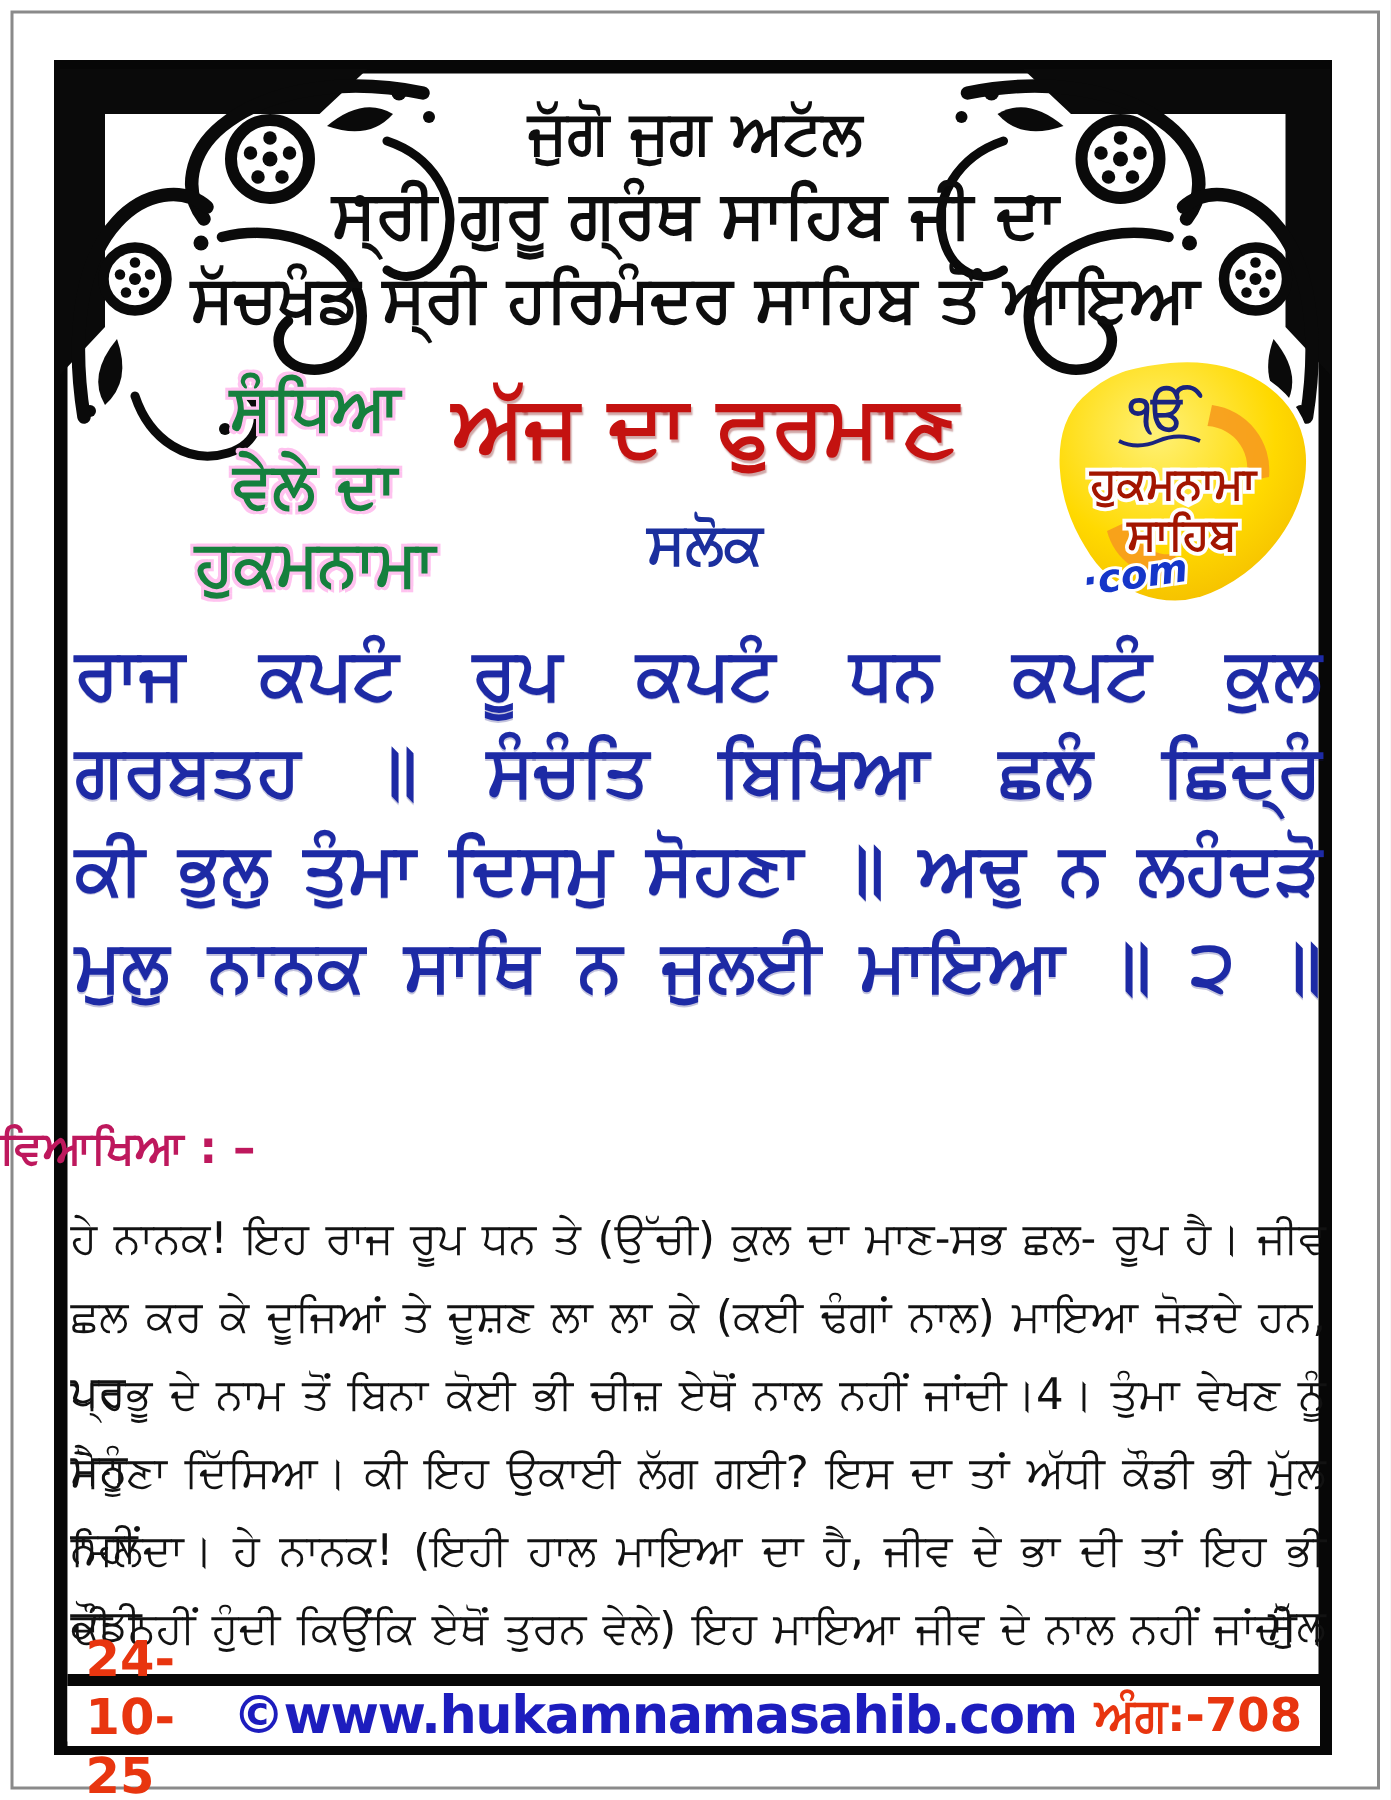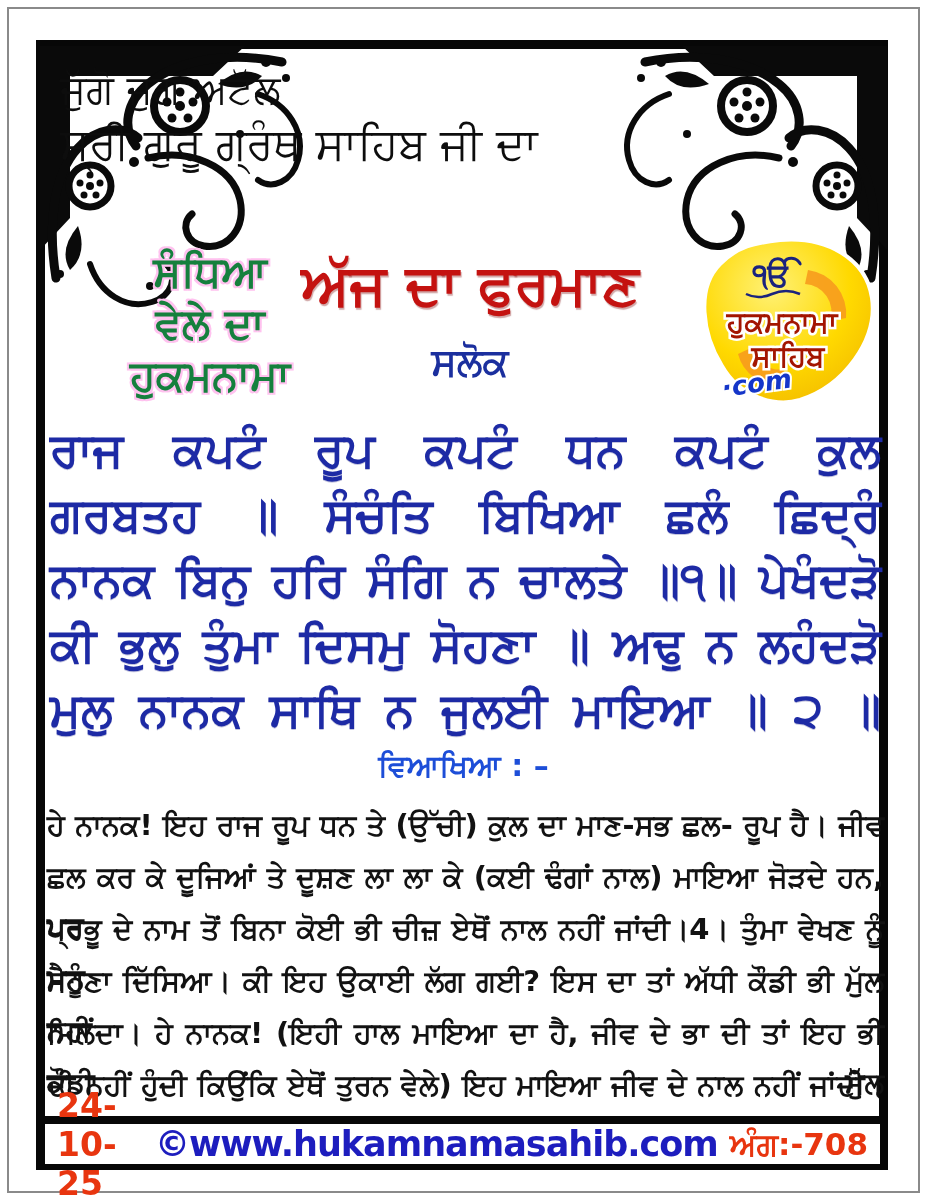--- a/index.html
+++ b/index.html
@@ -13,21 +13,21 @@
     position:absolute; left:36px; top:40px; width:852px; height:1130px;
     border:9px solid #070707;
   }
   
   .corner { position:absolute; width:310px; height:292px; top:36px; }
   .corner.left { left:30px; }
   .corner.right { right:30px; transform:scaleX(-1); }
 
   .header-block {
     position:absolute; left:60px; right:60px; top:62px;
-    color:#0d0d0d; font-weight:normal;
+    text-align:center; color:#0d0d0d; font-weight:bold;
   }
   .header-l1 { font-size:40px; line-height:54px; }
   .header-l2 { font-size:44px; line-height:56px; }
   .header-l3 { font-size:43px; line-height:56px; }
 
   .side-note {
     position:absolute; left:84px; top:246px; width:252px;
     text-align:center; font-weight:bold; font-size:42px; line-height:52px;
     color:#15803d;
     text-shadow:2px 2px 0 #ffc2ef, -2px -2px 0 #ffc2ef, 2px -2px 0 #ffc2ef, -2px 2px 0 #ffc2ef;
@@ -47,25 +47,25 @@
     position:absolute; left:50px; right:46px; top:420px;
     color:#1d2aa5; font-weight:bold; font-size:47px;
   }
   .scripture .line {
     height:65px; line-height:60px;
     text-align:justify; text-align-last:justify;
     text-shadow:0 1px 0 rgba(20,20,120,.25);
   }
   .viakhia {
     position:absolute; left:0; right:0; top:748px;
-    text-align:center; font-size:30px; font-weight:bold; color:#1d4ed8;
+    font-size:30px; font-weight:bold; color:#be185d;
   }
   .explanation {
     position:absolute; left:47px; right:43px; top:800px;
-    color:#121212; font-size:29px; font-weight:700;
+    color:#121212; font-size:29px; font-weight:400;
   }
   .explanation .line {
     height:52px; line-height:50px;
     text-align:justify; text-align-last:justify;
   }
   .footer-divider { position:absolute; left:45px; top:1116px; width:835px; height:8px; background:#070707; }
   .footer-bar {
     position:absolute; left:45px; top:1124px; width:835px; height:40px;
     display:flex; align-items:center; justify-content:space-between;
     padding:0 12px; background:#ffffff; font-weight:bold;gap:12px;
@@ -152,20 +152,21 @@
         <circle cx="50" cy="147" r="3.5"></circle>
         <circle cx="54" cy="159" r="3.5"></circle>
         <circle cx="66" cy="159" r="3.5"></circle>
         <circle cx="70" cy="147" r="3.5"></circle>
     </g>
   </svg>
 
   <div class="header-block">
     <div class="header-l1">ਜੁੱਗੋ ਜੁਗ ਅਟੱਲ</div>
     <div class="header-l2">ਸ੍ਰੀ ਗੁਰੂ ਗ੍ਰੰਥ ਸਾਹਿਬ ਜੀ ਦਾ</div>
+    <div class="header-l3">ਸੱਚਖੰਡ ਸ੍ਰੀ ਹਰਿਮੰਦਰ ਸਾਹਿਬ ਤੋਂ ਆਇਆ</div>
   </div>
 
   <div class="side-note">
     <div>ਸੰਧਿਆ</div>
     <div>ਵੇਲੇ ਦਾ</div>
     <div>ਹੁਕਮਨਾਮਾ</div>
   </div>
 
   <div class="main-title">ਅੱਜ ਦਾ ਫੁਰਮਾਣ</div>
   <div class="slok">ਸਲੋਕ</div>
@@ -186,21 +187,20 @@
       <path d="M66 60 q 12 6 26 0 q 14 -6 28 0" fill="none" stroke="#1a237e" stroke-width="2.5"></path>
       <text x="102" y="98" text-anchor="middle" font-size="29" font-weight="bold" fill="#a31500" stroke="#ffffff" stroke-width="5" paint-order="stroke">ਹੁਕਮਨਾਮਾ</text>
       <text x="108" y="132" text-anchor="middle" font-size="29" font-weight="bold" fill="#a31500" stroke="#ffffff" stroke-width="5" paint-order="stroke">ਸਾਹਿਬ</text>
       <text x="78" y="158" text-anchor="middle" font-size="26" font-weight="bold" font-style="italic" fill="#1536c9" stroke="#ffffff" stroke-width="4" paint-order="stroke" transform="rotate(-8 78 158)">·com</text>
     </svg>
   </div>
 
   <div class="scripture">
     <div class="line">ਰਾਜ ਕਪਟੰ ਰੂਪ ਕਪਟੰ ਧਨ ਕਪਟੰ ਕੁਲ</div>
     <div class="line">ਗਰਬਤਹ ॥ ਸੰਚੰਤਿ ਬਿਖਿਆ ਛਲੰ ਛਿਦ੍ਰੰ</div>
-    <div class="line">ਨਾਨਕ ਬਿਨੁ ਹਰਿ ਸੰਗਿ ਨ ਚਾਲਤੇ ॥੧॥ ਪੇਖੰਦੜੋ</div>
     <div class="line">ਕੀ ਭੁਲੁ ਤੁੰਮਾ ਦਿਸਮੁ ਸੋਹਣਾ ॥ ਅਢੁ ਨ ਲਹੰਦੜੋ</div>
     <div class="line">ਮੁਲੁ ਨਾਨਕ ਸਾਥਿ ਨ ਜੁਲਈ ਮਾਇਆ ॥ ੨ ॥</div>
   </div>
 
   <div class="viakhia">ਵਿਆਖਿਆ : –</div>
 
   <div class="explanation">
     <div class="line">ਹੇ ਨਾਨਕ! ਇਹ ਰਾਜ ਰੂਪ ਧਨ ਤੇ (ਉੱਚੀ) ਕੁਲ ਦਾ ਮਾਣ-ਸਭ ਛਲ- ਰੂਪ ਹੈ। ਜੀਵ</div>
     <div class="line">ਛਲ ਕਰ ਕੇ ਦੂਜਿਆਂ ਤੇ ਦੂਸ਼ਣ ਲਾ ਲਾ ਕੇ (ਕਈ ਢੰਗਾਂ ਨਾਲ) ਮਾਇਆ ਜੋੜਦੇ ਹਨ, ਪਰ</div>
     <div class="line">ਪ੍ਰਭੂ ਦੇ ਨਾਮ ਤੋਂ ਬਿਨਾ ਕੋਈ ਭੀ ਚੀਜ਼ ਏਥੋਂ ਨਾਲ ਨਹੀਂ ਜਾਂਦੀ।4। ਤੁੰਮਾ ਵੇਖਣ ਨੂੰ ਮੈਨੂੰ</div>

